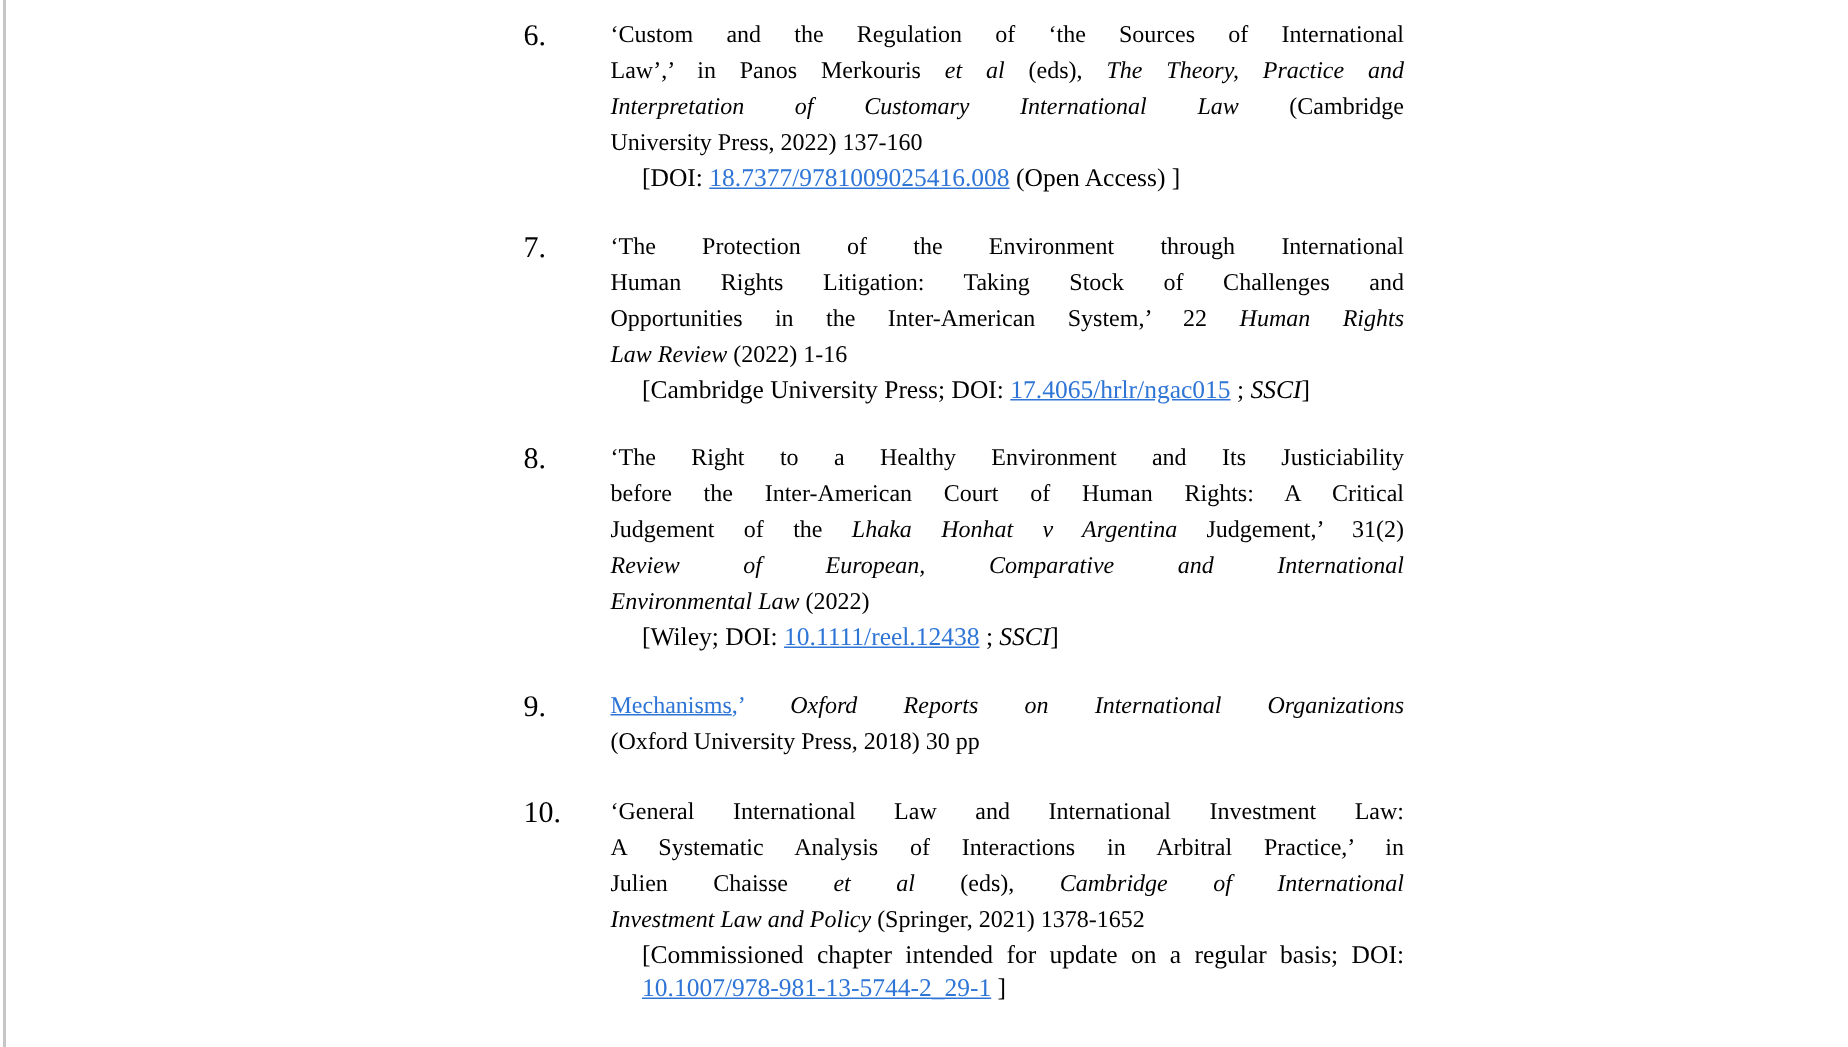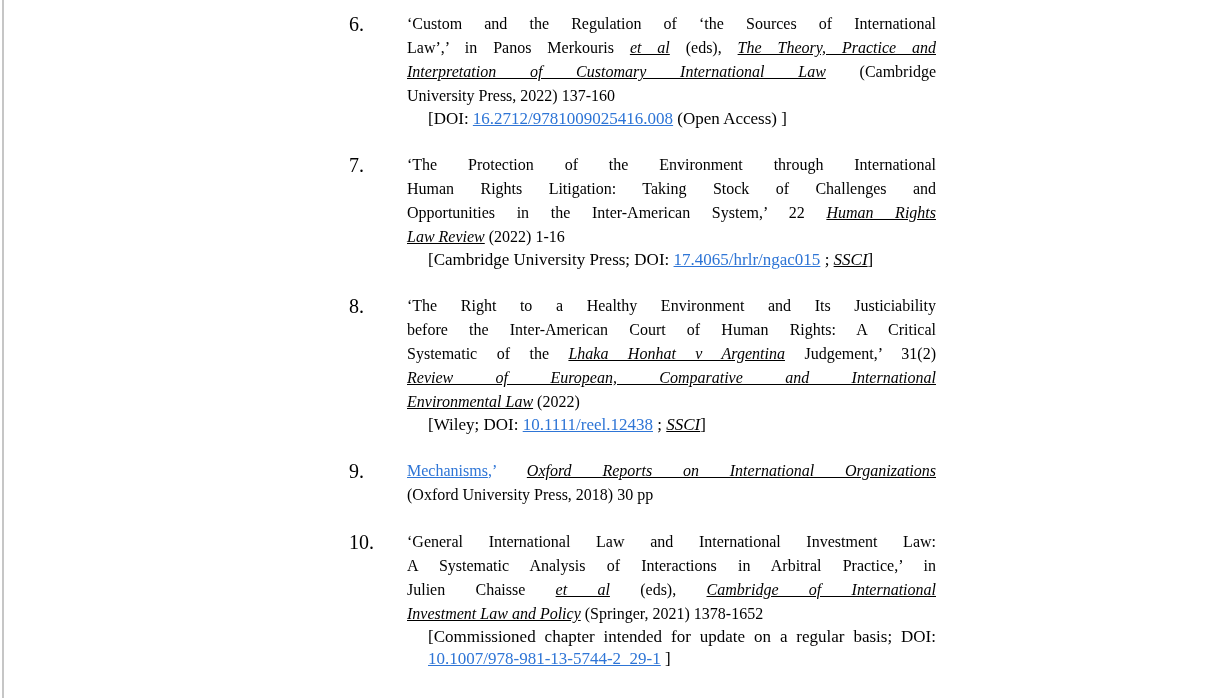--- a/index.html
+++ b/index.html
@@ -52,21 +52,21 @@
   .note-line {
     font-size: 17px;
     line-height: 22px;
     margin-left: 21px;
   }
   .justify {
     text-align: justify;
     text-align-last: justify;
     text-justify: inter-word;
   }
-  .seg-i { font-style: italic; text-decoration: underline; }
+  .seg-i { font-style: italic; }
   .seg-link {
     color: var(--link-color, #2e75d6);
     text-decoration: underline;
     cursor: pointer;
   }
   .seg-blue { color: var(--link-color, #2e75d6); }
   a { color: inherit; }
 </style>
 </head>
 <body>
@@ -74,39 +74,39 @@
 <div class="page">
   <div class="edge-line"></div>
   <div class="pub-list" id="pub-list">
       <div class="entry">
         <div class="num">6.</div>
         <div class="content">
           <div class="body-line justify"><span>‘Custom and the Regulation of ‘the Sources of International</span></div>
           <div class="body-line justify"><span>Law’,’ in Panos Merkouris </span><span class="seg-i">et al</span><span> (eds), </span><span class="seg-i">The Theory, Practice and</span></div>
           <div class="body-line justify"><span class="seg-i">Interpretation of Customary International Law</span><span> (Cambridge</span></div>
           <div class="body-line"><span>University Press, 2022) 137-160</span></div>
-          <div class="note-line"><span>[DOI: </span><a class="seg-link">16.2712/9781009025416.008</a><span> (Open Access) ]</span></div>
+          <div class="note-line"><span>[DOI: </span><a class="seg-link">18.7377/9781009025416.008</a><span> (Open Access) ]</span></div>
         </div>
       </div>
       <div class="entry">
         <div class="num">7.</div>
         <div class="content">
           <div class="body-line justify"><span>‘The Protection of the Environment through International</span></div>
           <div class="body-line justify"><span>Human Rights Litigation: Taking Stock of Challenges and</span></div>
           <div class="body-line justify"><span>Opportunities in the Inter-American System,’ 22 </span><span class="seg-i">Human Rights</span></div>
           <div class="body-line"><span class="seg-i">Law Review</span><span> (2022) 1-16</span></div>
           <div class="note-line"><span>[Cambridge University Press; DOI: </span><a class="seg-link">17.4065/hrlr/ngac015</a><span> ; </span><span class="seg-i">SSCI</span><span>]</span></div>
         </div>
       </div>
       <div class="entry">
         <div class="num">8.</div>
         <div class="content">
           <div class="body-line justify"><span>‘The Right to a Healthy Environment and Its Justiciability</span></div>
           <div class="body-line justify"><span>before the Inter-American Court of Human Rights: A Critical</span></div>
-          <div class="body-line justify"><span>Systematic of the </span><span class="seg-i">Lhaka Honhat v Argentina</span><span> Judgement,’ 31(2)</span></div>
+          <div class="body-line justify"><span>Judgement of the </span><span class="seg-i">Lhaka Honhat v Argentina</span><span> Judgement,’ 31(2)</span></div>
           <div class="body-line justify"><span class="seg-i">Review of European, Comparative and International</span></div>
           <div class="body-line"><span class="seg-i">Environmental Law</span><span> (2022)</span></div>
           <div class="note-line"><span>[Wiley; DOI: </span><a class="seg-link">10.1111/reel.12438</a><span> ; </span><span class="seg-i">SSCI</span><span>]</span></div>
         </div>
       </div>
       <div class="entry">
         <div class="num">9.</div>
         <div class="content">
           <div class="body-line justify"><a class="seg-link">Mechanisms</a><span class="seg-blue">,’ </span><span class="seg-i">Oxford Reports on International Organizations</span></div>
           <div class="body-line"><span>(Oxford University Press, 2018) 30 pp</span></div>

